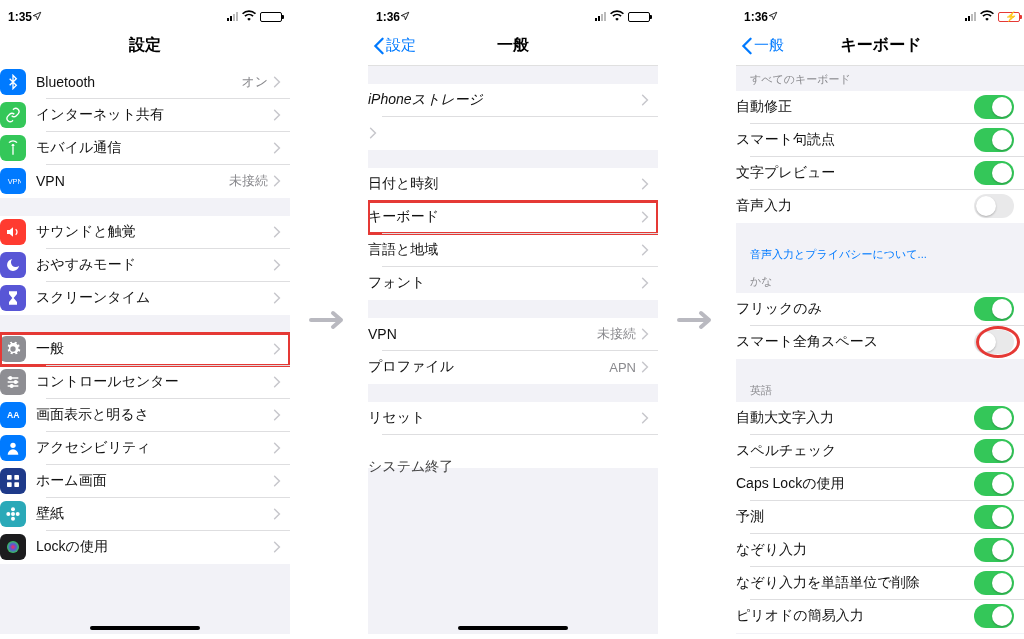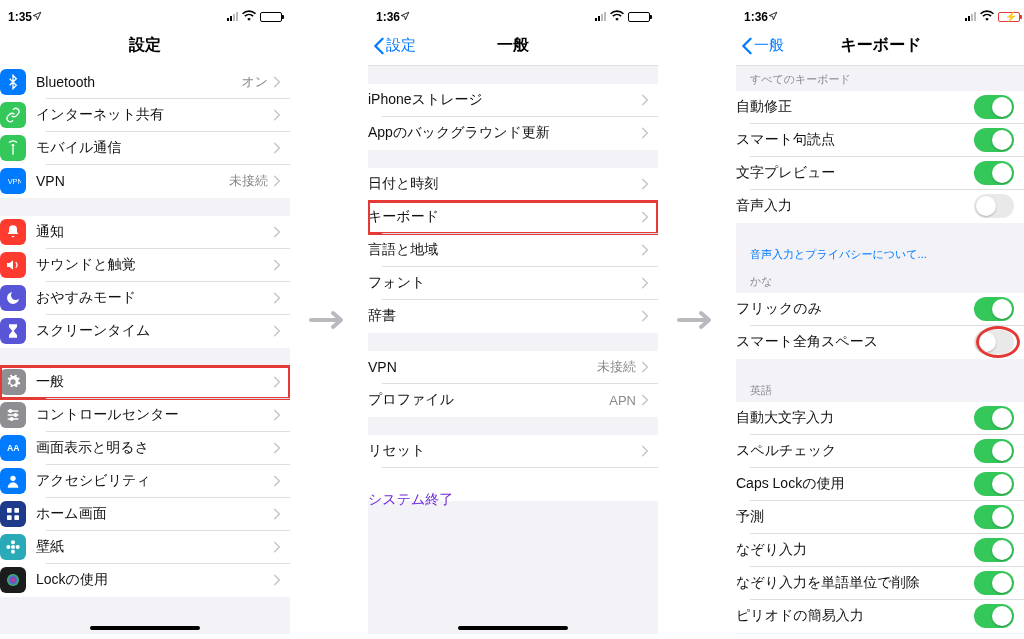--- a/index.html
+++ b/index.html
@@ -30,32 +30,32 @@
   .bolt { font-size:10px; margin-left:-18px; color:#fff; position:relative; z-index:1;}
   
   .navbar { height: 40px; display:flex; align-items:center; justify-content:center; position:relative; border-bottom:0.5px solid #e0e0e0; }
   .navbar.nob { border-bottom:none; }
   .nav-title { font-size:16px; font-weight:600; }
   .nav-back { position:absolute; left:4px; top:0; height:40px; display:flex; align-items:center; color:#007aff; font-size:15px; }
   .nav-back svg { width:14px; height:18px; }
   
   .content { height: 568px; overflow:hidden; background:#f2f2f7; }
   .group { background:#fff; margin-bottom: 18px; }
-  .group.mt { margin-top: 18px; }
+  .group.mt { margin-top: 18px; font-style: italic; }
   .group-header { font-size:11px; color:#8a8a8e; padding: 6px 14px 4px 14px; text-transform:none; background:transparent; }
   .group-footer { font-size:11px; color:#007aff; padding: 6px 14px 6px 14px; }
   .row { display:flex; align-items:center; height:33px; position:relative; }
   .row .sep { position:absolute; left:14px; right:0; bottom:0; height:0.5px; background:#dedee0; }
   .row.with-icon .sep { left:46px; }
   .row:last-child .sep { display:none; }
   .row-icon { width:26px; height:26px; border-radius:6px; margin-right:10px; display:flex; align-items:center; justify-content:center; color:#fff; font-size:14px; flex:0 0 26px; }
   .row-label { font-size:14px; color:#111; flex:1 1 auto; white-space:nowrap; overflow:hidden; text-overflow:ellipsis; }
   .row-value { font-size:13px; color:#8a8a8e; margin-right:4px; }
   .row-chevron { width:18px; color:#c7c7cc; display:flex; align-items:center; justify-content:center; padding-right:8px; }
-  .row-link { color:#6d28d9;margin-top:32px; }
+  .row-link { color:#404040;margin-top:32px; }
   
   .toggle { width:40px; height:24px; border-radius:12px; background:#e9e9ea; position:relative; margin-right:12px; flex:0 0 40px; }
   .toggle .knob { width:20px; height:20px; border-radius:50%; background:#fff; position:absolute; top:2px; left:2px; box-shadow:0 1px 2px rgba(0,0,0,0.25); transition:none; }
   .toggle.on { background:#34c759; }
   .toggle.on .knob { left:18px; }
   
   .hl { outline:3px solid #e53935; outline-offset:-2px; z-index:2; position:relative; }
   .hl-toggle { position:absolute; right:6px; top:50%; transform:translateY(-50%); width:44px; height:32px; border:3px solid #e53935; border-radius:50%; pointer-events:none; }
   
   .home-ind { position:absolute; bottom:4px; left:50%; transform:translateX(-50%); width:110px; height:4px; background:#000; border-radius:2px; }
@@ -152,35 +152,20 @@
               <svg viewBox="0 0 12 20" width="8" height="12">
                 <path d="M2 2l8 8-8 8" fill="none" stroke="#c7c7cc" stroke-width="2.5" stroke-linecap="round"></path>
               </svg>
             </span>
           </div>
         </div>
         <div class="group">
           <div class="row with-icon">
             <span class="row-icon bg-red">
               <svg viewBox="0 0 24 24" fill="#fff">
-                <path d="M12 2a6 6 0 0 0-6 6v4l-2 3h16l-2-3V8a6 6 0 0 0-6-6z"></path>
-                <path d="M10 18a2 2 0 0 0 4 0"></path>
-              </svg>
-            </span>
-            <span class="row-label">通知</span>
-            <span class="row-chevron">
-              <svg viewBox="0 0 12 20" width="8" height="12">
-                <path d="M2 2l8 8-8 8" fill="none" stroke="#c7c7cc" stroke-width="2.5" stroke-linecap="round"></path>
-              </svg>
-            </span>
-            <span class="sep"></span>
-          </div>
-          <div class="row with-icon">
-            <span class="row-icon bg-red">
-              <svg viewBox="0 0 24 24" fill="#fff">
                 <path d="M3 9v6h4l5 4V5L7 9H3z"></path>
                 <path d="M16 8a5 5 0 0 1 0 8" fill="none" stroke="#fff" stroke-width="2"></path>
               </svg>
             </span>
             <span class="row-label">サウンドと触覚</span>
             <span class="row-chevron">
               <svg viewBox="0 0 12 20" width="8" height="12">
                 <path d="M2 2l8 8-8 8" fill="none" stroke="#c7c7cc" stroke-width="2.5" stroke-linecap="round"></path>
               </svg>
             </span>
@@ -374,21 +359,20 @@
           <div class="row">
             <span class="row-label">iPhoneストレージ</span>
             <span class="row-chevron">
               <svg viewBox="0 0 12 20" width="8" height="12">
                 <path d="M2 2l8 8-8 8" fill="none" stroke="#c7c7cc" stroke-width="2.5" stroke-linecap="round"></path>
               </svg>
             </span>
             <span class="sep"></span>
           </div>
           <div class="row">
-            <span class="row-label">Appのバックグラウンド更新</span>
             <span class="row-chevron">
               <svg viewBox="0 0 12 20" width="8" height="12">
                 <path d="M2 2l8 8-8 8" fill="none" stroke="#c7c7cc" stroke-width="2.5" stroke-linecap="round"></path>
               </svg>
             </span>
           </div>
         </div>
         <div class="group">
           <div class="row">
             <span class="row-label">日付と時刻</span>
@@ -418,28 +402,20 @@
             <span class="sep"></span>
           </div>
           <div class="row">
             <span class="row-label">フォント</span>
             <span class="row-chevron">
               <svg viewBox="0 0 12 20" width="8" height="12">
                 <path d="M2 2l8 8-8 8" fill="none" stroke="#c7c7cc" stroke-width="2.5" stroke-linecap="round"></path>
               </svg>
             </span>
             <span class="sep"></span>
-          </div>
-          <div class="row">
-            <span class="row-label">辞書</span>
-            <span class="row-chevron">
-              <svg viewBox="0 0 12 20" width="8" height="12">
-                <path d="M2 2l8 8-8 8" fill="none" stroke="#c7c7cc" stroke-width="2.5" stroke-linecap="round"></path>
-              </svg>
-            </span>
           </div>
         </div>
         <div class="group">
           <div class="row">
             <span class="row-label">VPN</span>
             <span class="row-value">未接続</span>
             <span class="row-chevron">
               <svg viewBox="0 0 12 20" width="8" height="12">
                 <path d="M2 2l8 8-8 8" fill="none" stroke="#c7c7cc" stroke-width="2.5" stroke-linecap="round"></path>
               </svg>

